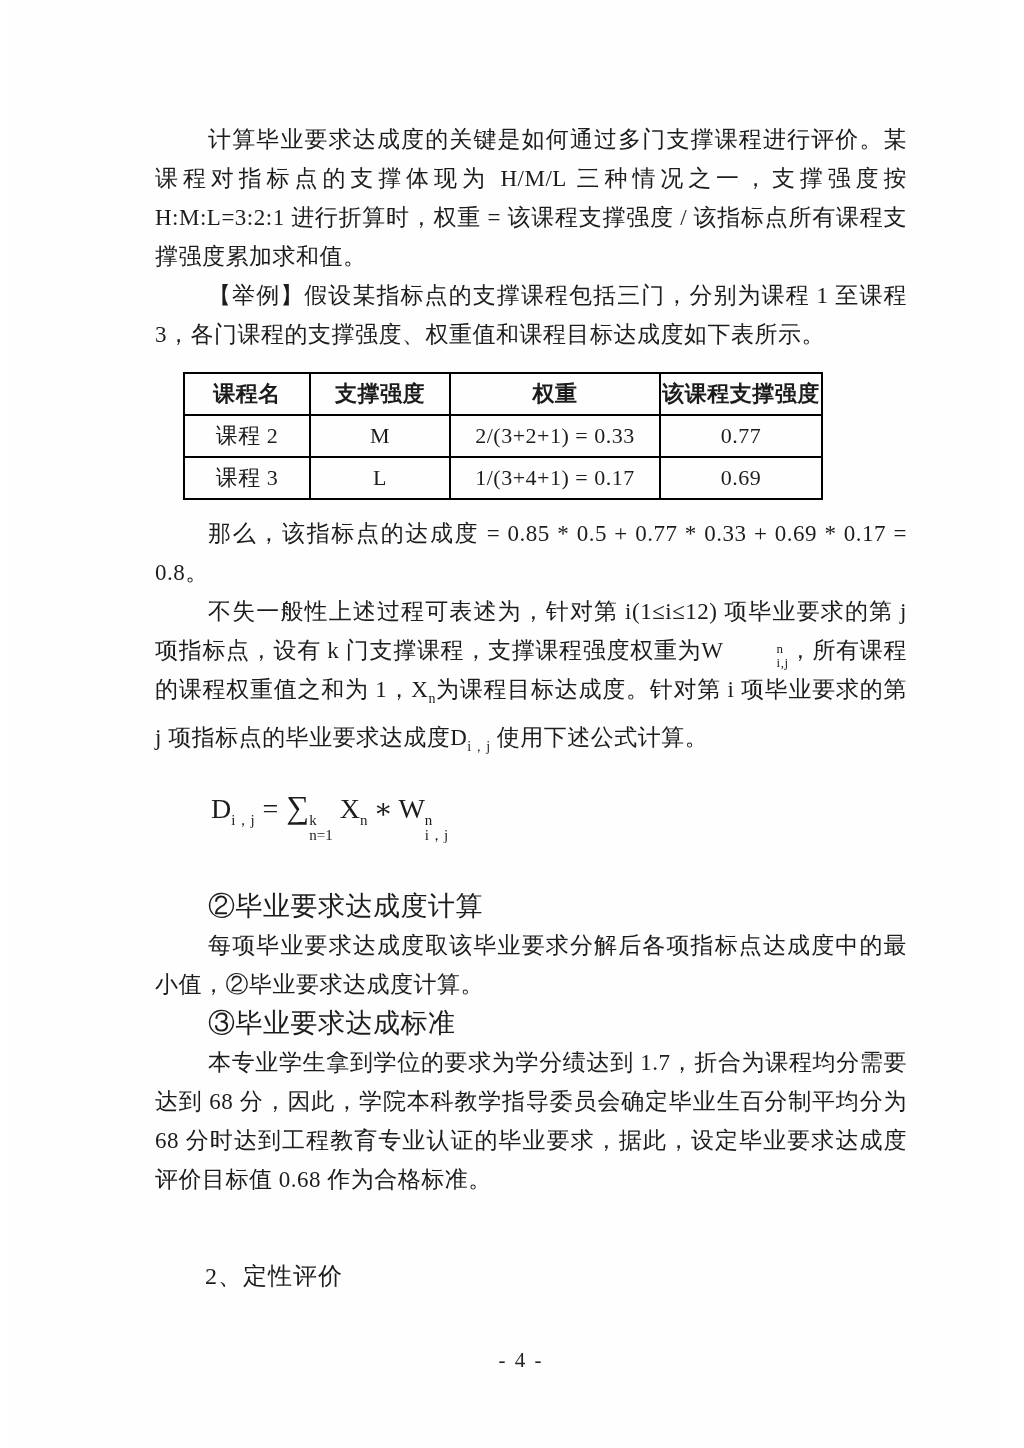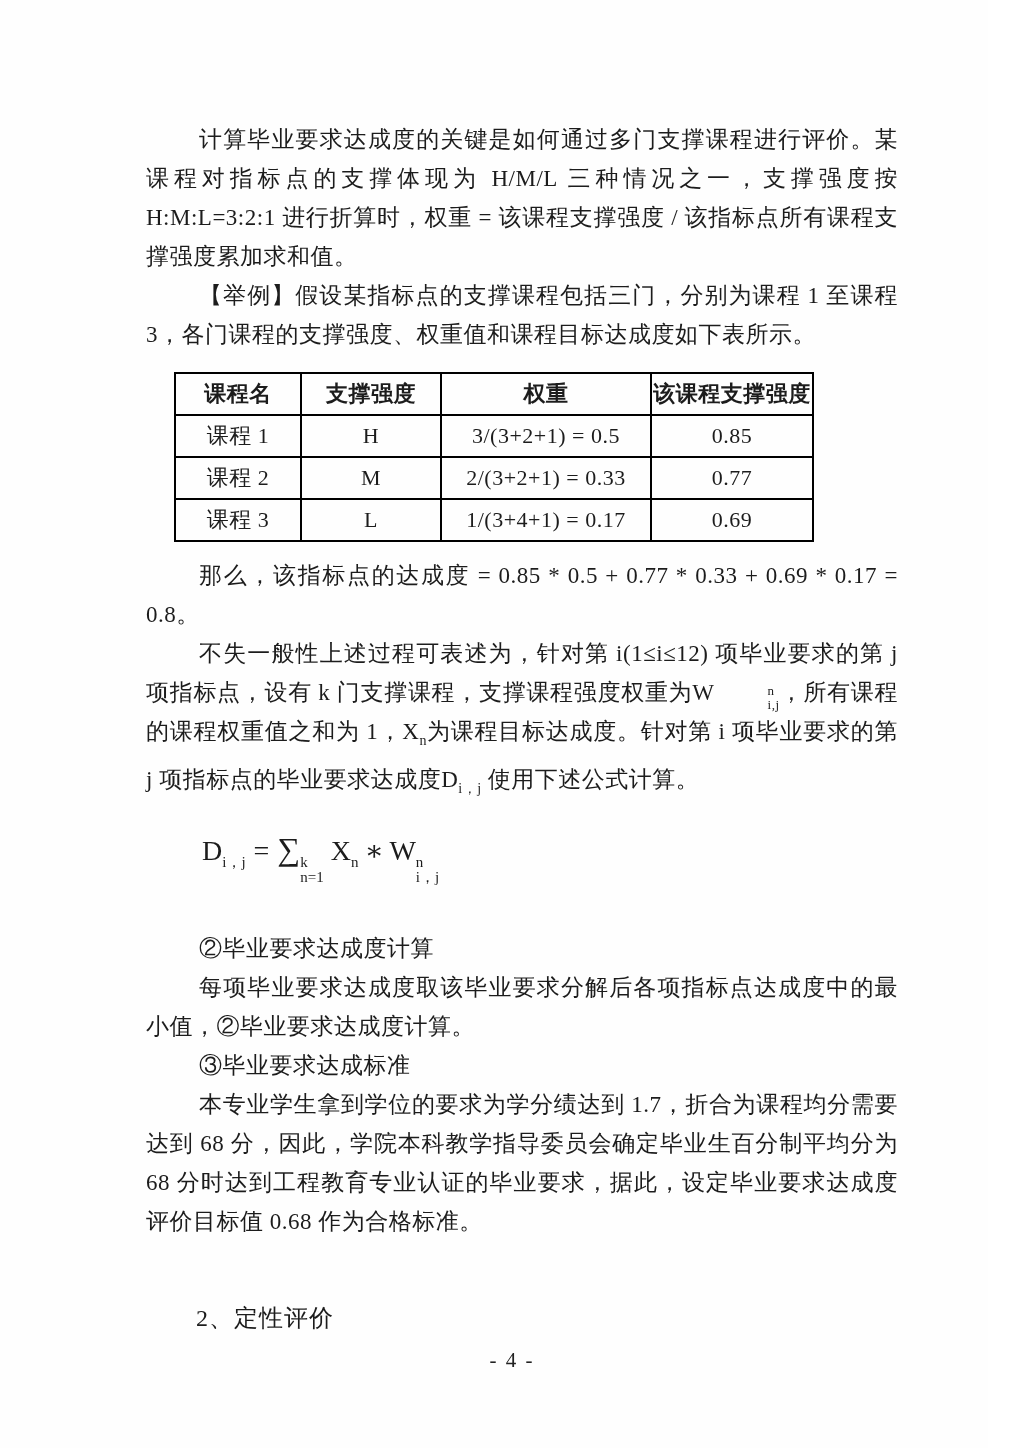--- a/index.html
+++ b/index.html
@@ -5,21 +5,21 @@
   html,body { margin:0; padding:0; }
   body {
     width:1024px; height:1448px;
     background:#ffffff;
     font-family:"Liberation Serif","DejaVu Serif",serif;
     color:#1c1c1c;
     position:relative;
     overflow:hidden;
   }
   .page {
-    position:absolute; left:0; top:0;
+    position:absolute; left:9px; top:0;
     width:988px; height:1448px;
     background:#fefefe;
   }
   .content {
     position:absolute; left:146px; top:120px; width:752px;
   }
   p.body {
     margin:0;
     font-size:23px;
     line-height:39px;
@@ -66,21 +66,21 @@
     line-height:44px;
     font-family:"Liberation Serif","DejaVu Serif",serif;
   }
   .formula .stack { font-size:15px; vertical-align:-0.45em; }
   .formula .eq { padding:0 8px; }
   .formula .op { padding:0 6px; }
   .formula .sigma { font-size:32px; }
   .formula sub.fsub { font-size:15px; }
 
   .item-heading {
-    margin:0; font-size:23px; line-height:39px; letter-spacing:0.5px;
+    margin:0; font-size:27px; line-height:39px; letter-spacing:0.5px;
     text-indent:53px; font-weight:normal;
   }
   h2.section-heading {
     margin:57px 0 0 0;
     font-size:24px; line-height:40px;
     text-indent:50px;
     font-weight:normal;
     letter-spacing:1px;
   }
   .page-number {
@@ -107,26 +107,20 @@
       </colgroup>
       <thead>
         <tr>
           <th>课程名</th>
           <th>支撑强度</th>
           <th>权重</th>
           <th>该课程支撑强度</th>
         </tr>
       </thead>
       <tbody>
-        <tr>
-          <td>课程 1</td>
-          <td>H</td>
-          <td>3/(3+2+1) = 0.5</td>
-          <td>0.85</td>
-        </tr>
         <tr>
           <td>课程 2</td>
           <td>M</td>
           <td>2/(3+2+1) = 0.33</td>
           <td>0.77</td>
         </tr>
         <tr>
           <td>课程 3</td>
           <td>L</td>
           <td>1/(3+4+1) = 0.17</td>

